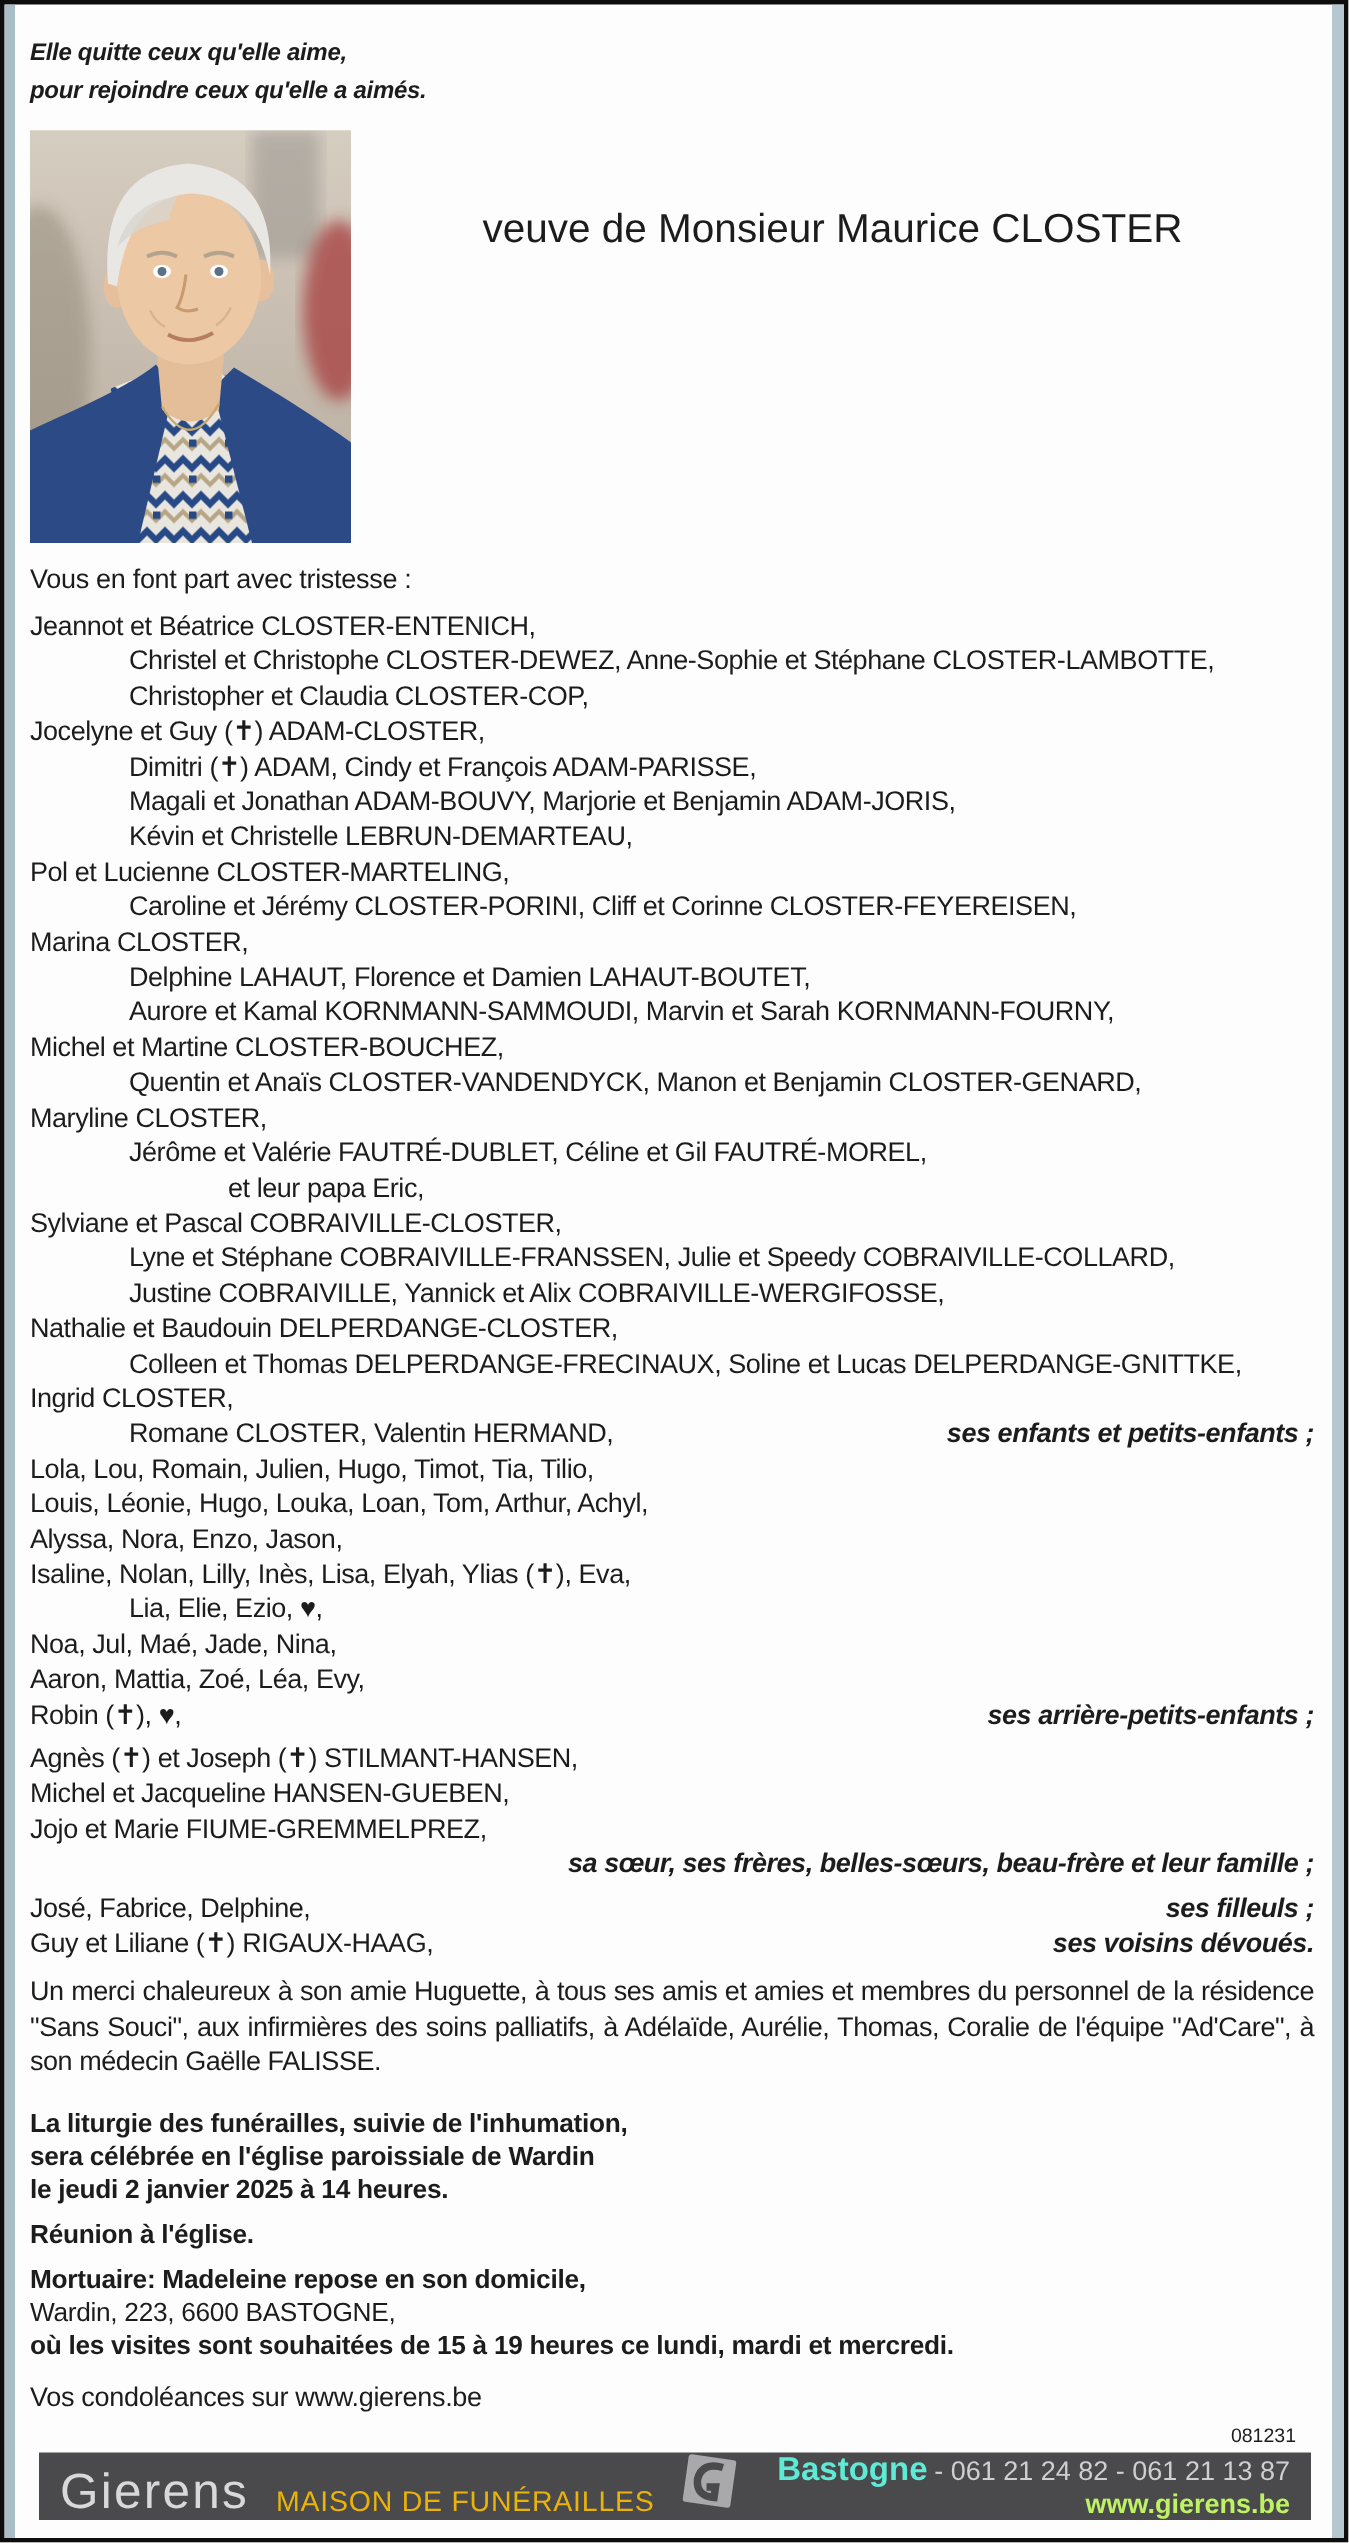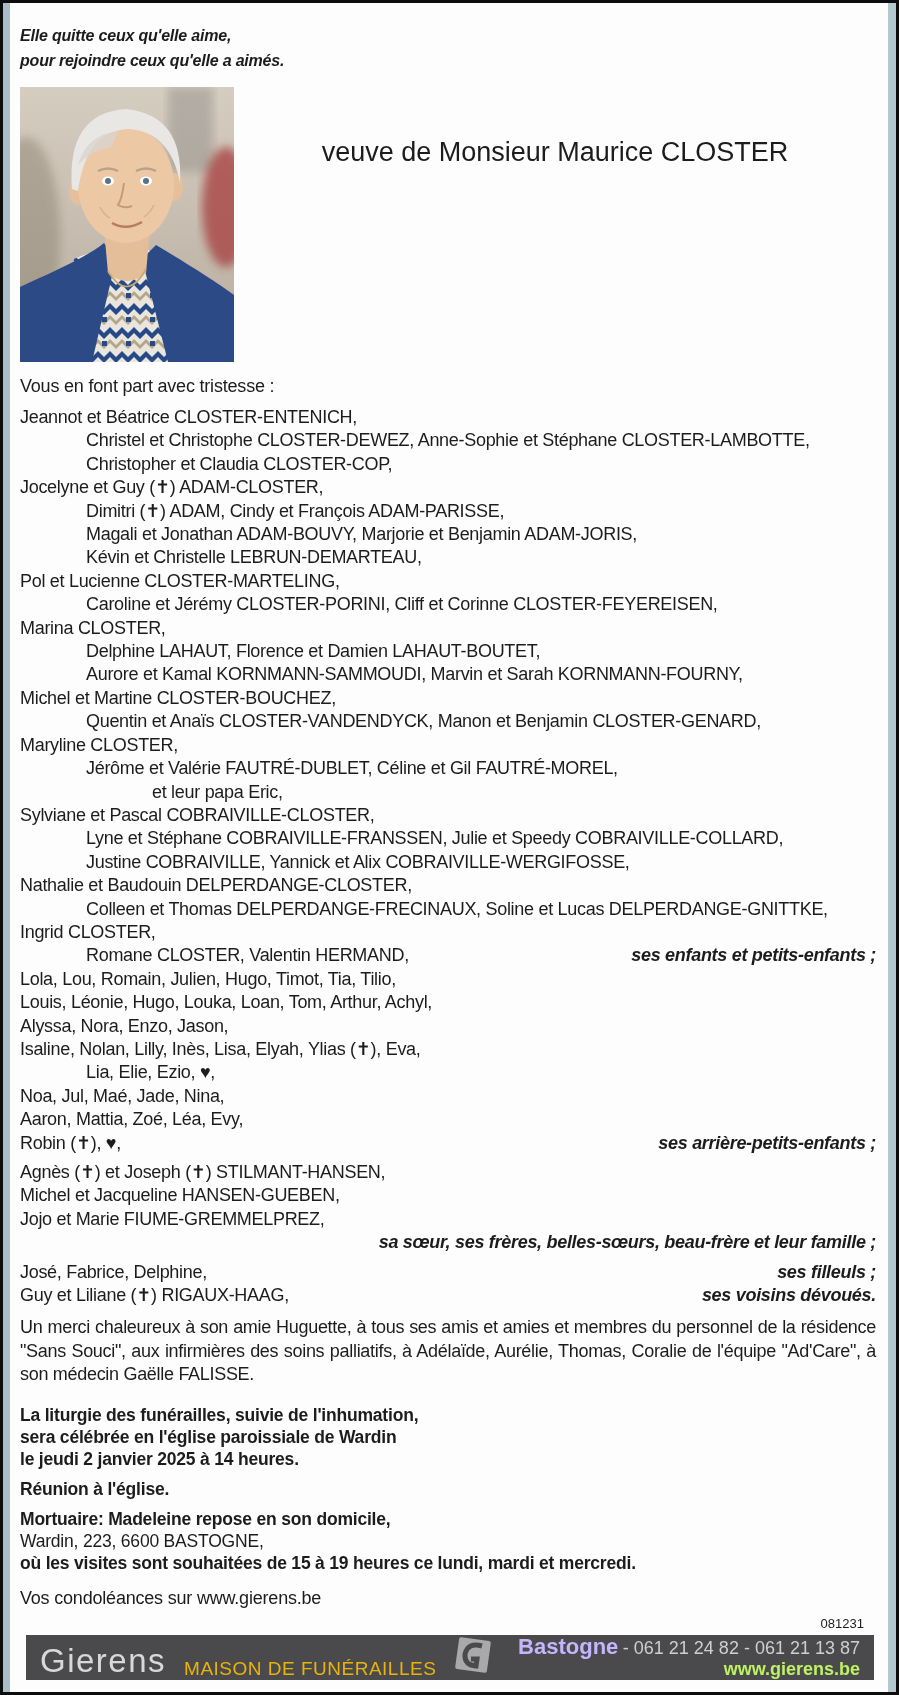--- a/index.html
+++ b/index.html
@@ -38,21 +38,21 @@
 
   .condolences{font-size:18px;margin-top:14px;letter-spacing:-0.2px;}
   .refnum{text-align:right;font-size:13px;margin-top:7px;padding-right:12px;}
 
   .footer-bar{position:absolute;left:6px;right:2px;bottom:12px;height:45px;background:#4a4a4c;
               display:flex;align-items:flex-end;padding:0 14px;box-sizing:border-box;}
   .brand{font-size:33px;color:#d8d8d8;letter-spacing:1.5px;}
   .brand-sub{font-size:19px;color:#eab308;margin-left:18px;letter-spacing:0.5px;padding-top:9px;}
   .footer-icon{margin-left:16px;flex:none;}
   .footer-right{margin-left:auto;text-align:right;line-height:21px;}
-  .city{font-weight:700;color:#c4b5fd;font-size:22px;}
+  .city{font-weight:700;color:#5eead4;font-size:22px;}
   .phones{color:#cfcfd1;font-size:18px;}
   .website{color:#bef264;font-weight:700;font-size:18px;}
 </style>
 </head>
 <body>
 
 <div class="card">
   <div class="edge-left"></div>
   <div class="edge-right"></div>
 

